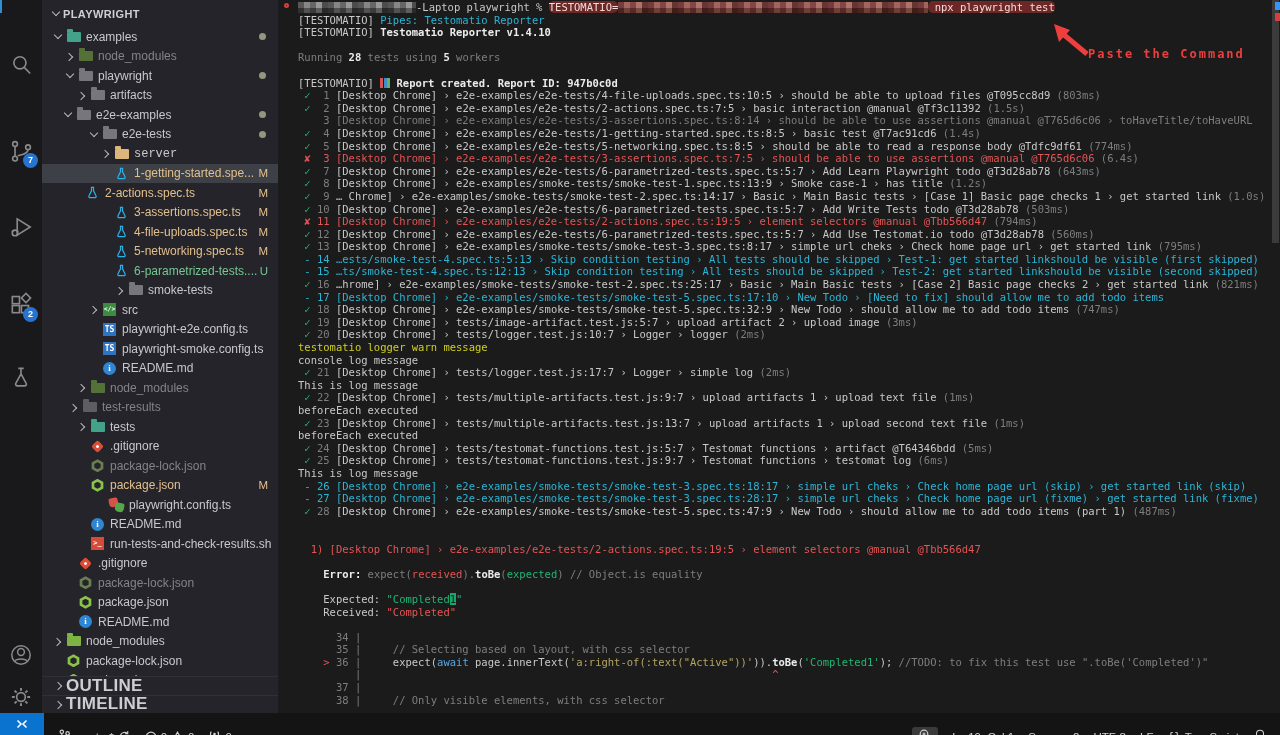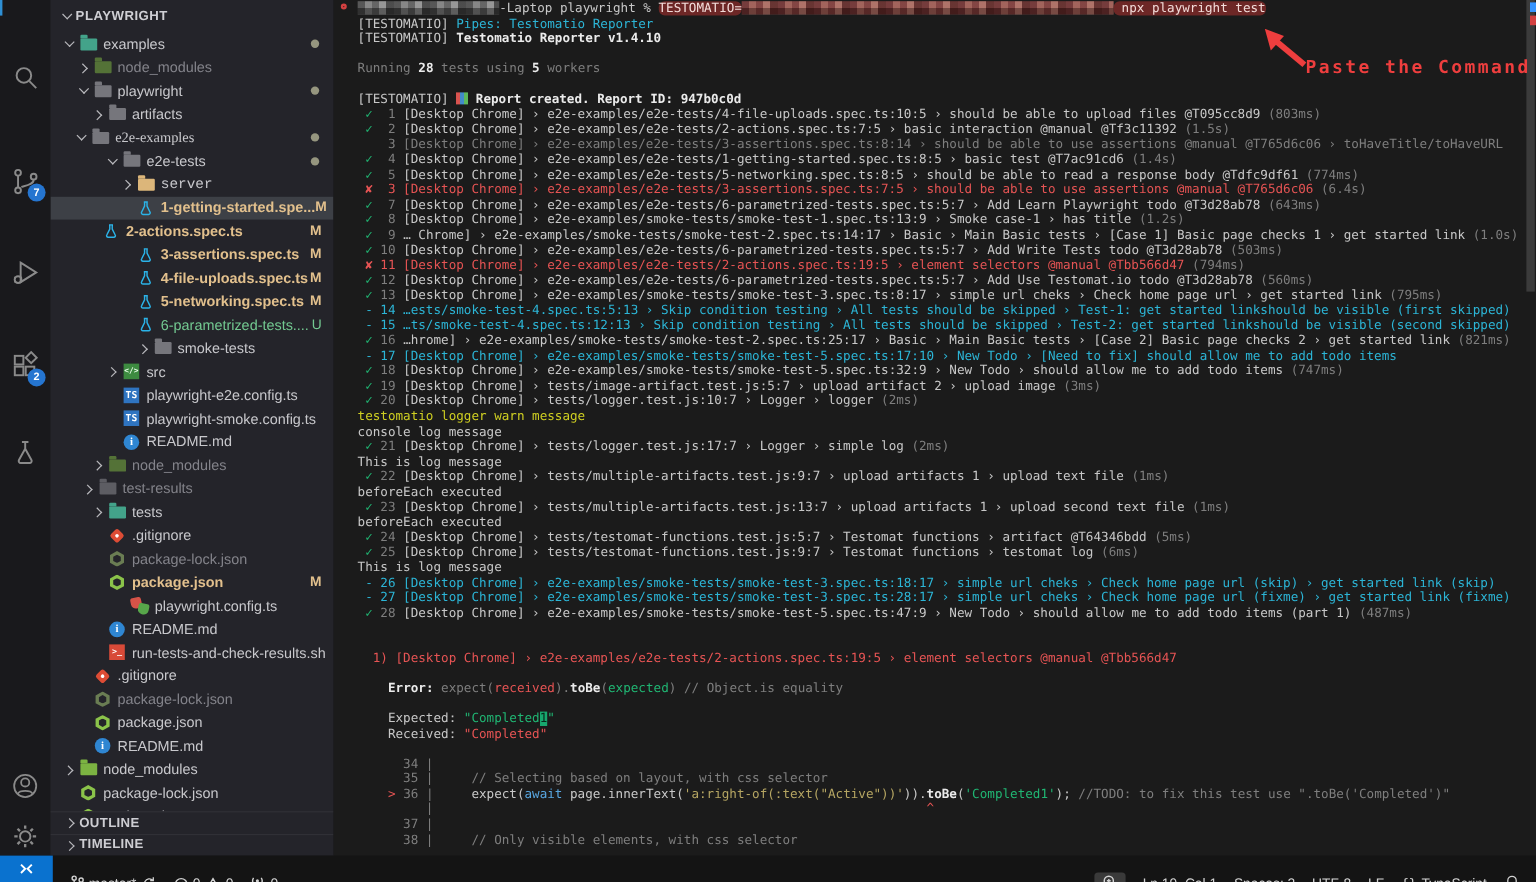--- a/index.html
+++ b/index.html
@@ -22,42 +22,42 @@
   .tree { position:absolute; left:0; right:0; top:27px; bottom:37px; overflow:hidden; }
   .trow { display:flex; align-items:center; height:19.5px; cursor:pointer; white-space:nowrap; }
   .trow.sel { background:#3d4046; }
   .chev { width:13px; height:19px; position:relative; flex:none; }
   .chev.exp::before { content:""; position:absolute; top:5px; left:3px; width:5px; height:5px;
     border-right:1.4px solid #b9b9bd; border-bottom:1.4px solid #b9b9bd; transform:rotate(45deg); }
   .chev.col::before { content:""; position:absolute; top:7px; left:2px; width:5px; height:5px;
     border-right:1.4px solid #b9b9bd; border-bottom:1.4px solid #b9b9bd; transform:rotate(-45deg); }
   .tico { width:17px; height:16px; flex:none; display:flex; align-items:center; justify-content:center; }
   .tlabel { margin-left:4px; font-size:12px; }
-  .tn   { color:#c8c8cc; } .tdim { color:#83838a; } .tmod { color:#e2c08d;font-weight:bold; } .tnew { color:#73c991; }
+  .tn   { color:#c8c8cc; } .tdim { color:#83838a; } .tmod { color:#e2c08d; } .tnew { color:#73c991; }
   .tright { margin-left:auto; margin-right:10px; font-size:11.5px; flex:none; }
   .tdot { width:7px; height:7px; border-radius:50%; background:#96967f; margin-left:auto; margin-right:12px; flex:none; }
   .ic-folder { width:14px; height:10px; background:#76767c; border-radius:1px; position:relative; }
   .ic-folder::before { content:""; position:absolute; top:-3px; left:0; width:6px; height:3px; background:inherit; border-radius:1px 1px 0 0; }
   .f-teal  { background:#43a38a; } .f-green { background:#7cb342; } .f-yellow{ background:#dcb round67a; }
   .f-yellow{ background:#dcb67a; } .f-dim { background:#5d5d63; }
   .ic-ts  { width:13px; height:13px; background:#2f74c0; color:#fff; font:bold 8px/13px "DejaVu Sans Mono",monospace; text-align:center; }
   .ic-info{ width:13px; height:13px; border-radius:50%; background:#2f86d2; color:#fff; font:bold 9px/12px "Liberation Serif",serif; text-align:center; }
   .ic-git { width:9px; height:9px; background:#dd4c35; transform:rotate(45deg); border-radius:2px; position:relative; }
   .ic-git::before { content:""; position:absolute; left:3px; top:3px; width:3px; height:3px; background:#fff; border-radius:50%; }
   .ic-npm { width:13px; height:13px; background:#8bc34a; clip-path:polygon(50% 0,95% 25%,95% 75%,50% 100%,5% 75%,5% 25%); position:relative; }
   .ic-npm::before { content:""; position:absolute; left:3px; top:3px; width:7px; height:7px; background:#24242a; clip-path:polygon(50% 0,95% 25%,95% 75%,50% 100%,5% 75%,5% 25%); }
   .ic-npm.dim { background:#6a7d53; }
   .ic-shell { width:13px; height:13px; background:#d84a38; color:#fff; font:bold 7px/13px "DejaVu Sans Mono",monospace; text-align:center; }
   .ic-src { width:13px; height:13px; background:#3d8b40; color:#eaffea; font:bold 6.5px/13px "DejaVu Sans Mono",monospace; text-align:center; }
   .ic-masks { position:relative; width:15px; height:14px; }
   .ic-masks::before { content:""; position:absolute; left:0; top:0; width:9px; height:9px; border-radius:2px 2px 4px 4px; background:#d65348; transform:rotate(-12deg); }
   .ic-masks::after  { content:""; position:absolute; right:0; bottom:0; width:9px; height:9px; border-radius:2px 2px 4px 4px; background:#57a64a; transform:rotate(12deg); }
   .sb-sections { position:absolute; left:0; right:0; bottom:0; }
   .sb-section { height:18.5px; display:flex; align-items:center; border-top:1px solid #303036;
-                color:#cdcdd2; font-size:11px; font-weight:bold; padding-left:11px; letter-spacing:.3px; }
+                color:#cdcdd2; font-size:17px; font-weight:bold; padding-left:11px; letter-spacing:.3px; }
 
   
   .term { position:absolute; left:278px; top:0; width:1002px; height:713px; background:#1b1b1b;
           font-family:"DejaVu Sans Mono", monospace; font-size:10.5px; line-height:12.6px; overflow:hidden; }
   .tlines { position:absolute; left:20px; top:1px; right:0; }
   .tline { white-space:pre; position:relative; height:12.6px; }
   .t { color:#c8c8c8; } .d { color:#7e7e7e; } .w { color:#ebebeb; font-weight:bold; }
   .g { color:#20b673; } .r { color:#e65454; } .c { color:#2cb5d6; } .y { color:#cfcf22; }
   .b { color:#58a6e0; } .s { color:#b5a562; }
   .gi { background:#17a86e; color:#07281b; }
@@ -75,21 +75,21 @@
   .gmark { position:absolute; left:-14px; top:2px; width:8px; height:8px; border-radius:50%; }
   .gmark.ok { background:#3794ff; }
   .gmark.err { background:transparent; border:2px solid #d34040; width:5px; height:5px; }
   .scroll-thumb { position:absolute; right:1px; top:0; width:7px; height:243px; background:rgba(121,121,121,.35); }
   .ov-blue { position:absolute; right:0; top:2px;  width:5px; height:8px; background:#3794ff; }
   .ov-red  { position:absolute; right:0; top:13px; width:5px; height:8px; background:#d34040; }
 
   
   .anno-arrow { position:absolute; left:1045px; top:24px; pointer-events:none; }
   .anno-text { position:absolute; left:1088px; top:47px; color:#ee3e3e; font-family:"DejaVu Sans Mono",monospace;
-               font-size:15px; font-weight:bold; letter-spacing:2px; white-space:nowrap; }
+               font-size:12px; font-weight:bold; letter-spacing:2px; white-space:nowrap; }
 
   
   .sbar { position:absolute; left:0; bottom:0; width:1280px; height:22px; background:#141414;
           display:flex; align-items:center; color:#d2d2d2; font-size:11.5px; }
   .sbar svg { stroke:#d2d2d2; fill:none; stroke-width:1.2; }
   .sb-remote { width:44px; height:22px; background:#0a72cf; display:flex; align-items:center; justify-content:center; }
   .sb-remote svg { stroke:#fff; stroke-width:1.6; }
   .sb-it { display:flex; align-items:flex-end; gap:4px; padding:0 7px; height:37px; cursor:pointer; }
   .sb-spacer { flex:1; }
   .zoombox { background:#3a3a3a; border-radius:3px; width:26px; height:16px; display:flex; align-items:center; justify-content:center; }
@@ -182,21 +182,21 @@
           <span class="tlabel tn">playwright</span>
           <span class="tdot"></span>
         </div>
         <div class="trow" style="padding-left: 34px;">
           <span class="chev col"></span>
           <span class="tico">
             <span class="ic-folder"></span>
           </span>
           <span class="tlabel tn">artifacts</span>
         </div>
-        <div class="trow" style="padding-left: 20px; font-family: Liberation Serif, serif;">
+        <div class="trow" style="padding-left: 20px;">
           <span class="chev exp"></span>
           <span class="tico">
             <span class="ic-folder"></span>
           </span>
           <span class="tlabel tn">e2e-examples</span>
           <span class="tdot"></span>
         </div>
         <div class="trow" style="padding-left: 46px;">
           <span class="chev exp"></span>
           <span class="tico">

